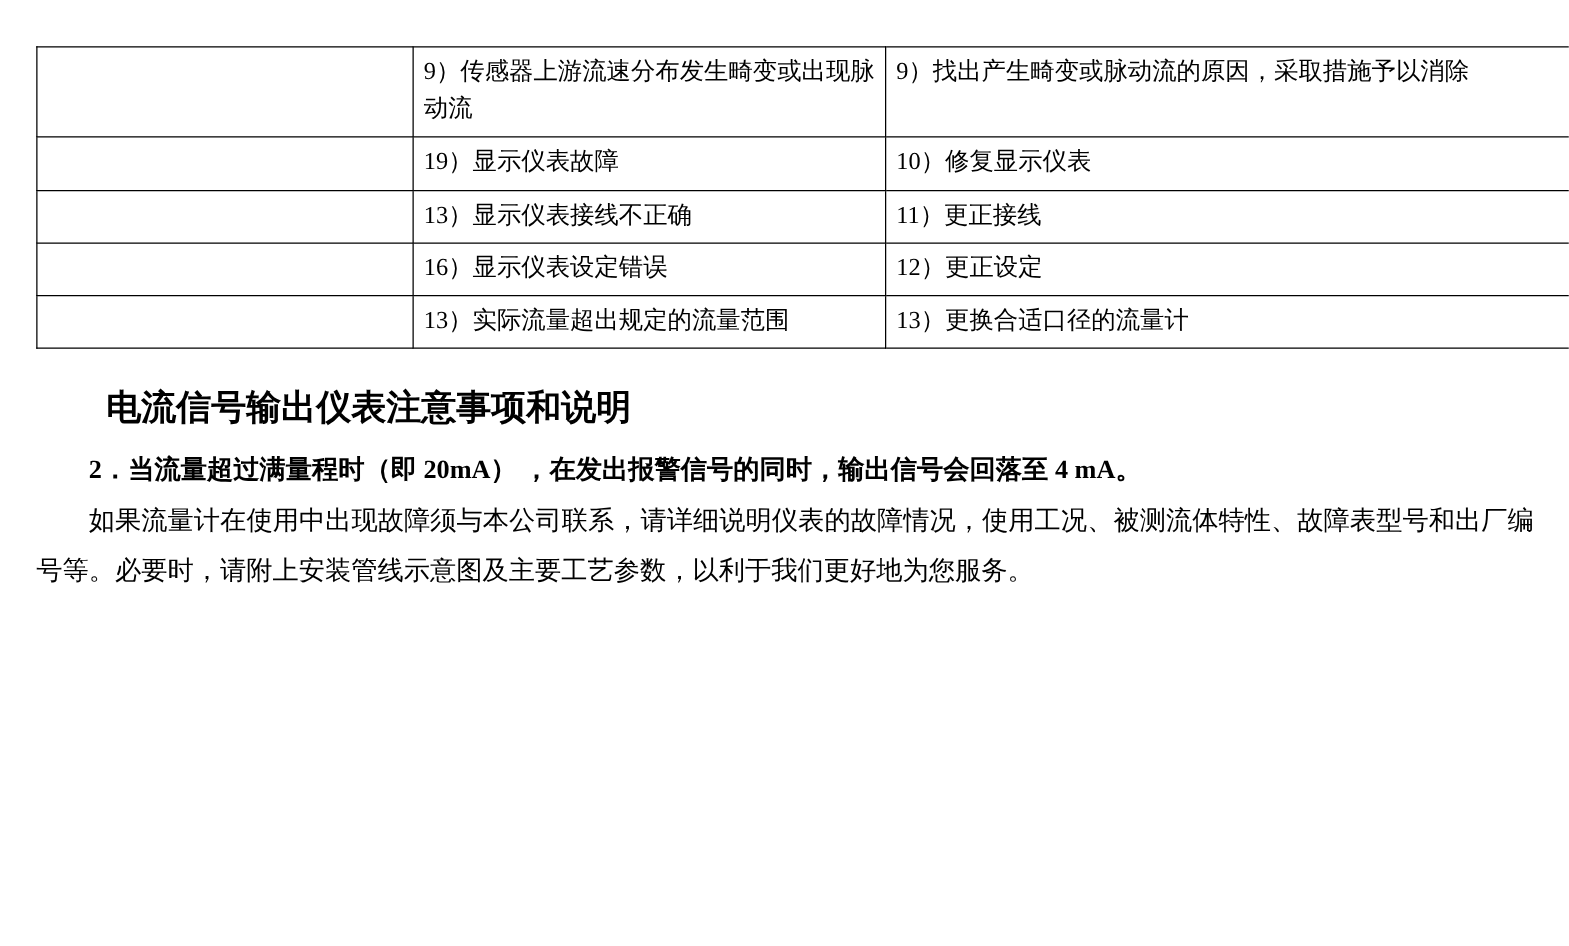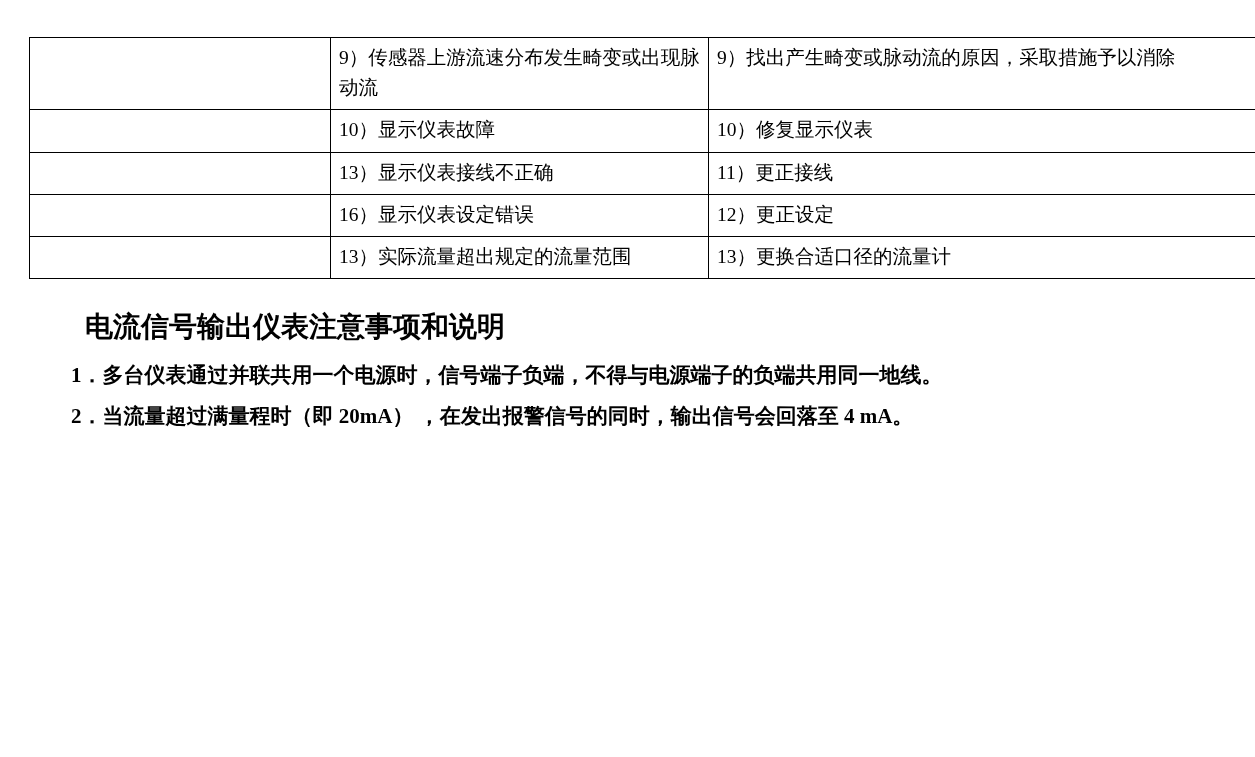--- a/index.html
+++ b/index.html
@@ -86,21 +86,21 @@
   <div class="tbl-wrap">
     <table class="fault-table">
       <tbody>
         <tr>
           <td class="col-empty"></td>
           <td class="col-cause">9）传感器上游流速分布发生畸变或出现脉动流</td>
           <td class="col-remedy">9）找出产生畸变或脉动流的原因，采取措施予以消除</td>
         </tr>
         <tr>
           <td class="col-empty"></td>
-          <td class="col-cause">10）显示仪表故障</td>
+          <td class="col-cause">19）显示仪表故障</td>
           <td class="col-remedy">10）修复显示仪表</td>
         </tr>
         <tr>
           <td class="col-empty"></td>
           <td class="col-cause">13）显示仪表接线不正确</td>
           <td class="col-remedy">11）更正接线</td>
         </tr>
         <tr>
           <td class="col-empty"></td>
           <td class="col-cause">16）显示仪表设定错误</td>
@@ -110,17 +110,17 @@
           <td class="col-empty"></td>
           <td class="col-cause">13）实际流量超出规定的流量范围</td>
           <td class="col-remedy">13）更换合适口径的流量计</td>
         </tr>
       </tbody>
     </table>
   </div>
 
   <div class="body-text">
     <p class="para heading">电流信号输出仪表注意事项和说明</p>
-    <p class="para numbered">1．多台仪表通过并联共用一个电源时，信号端子负端，不得与电源端子的负端共用同一地线。</p>
     <p class="para numbered">2．当流量超过满量程时（即 20mA） ，在发出报警信号的同时，输出信号会回落至 4 mA。</p>
+    <p class="para plain">如果流量计在使用中出现故障须与本公司联系，请详细说明仪表的故障情况，使用工况、被测流体特性、故障表型号和出厂编号等。必要时，请附上安装管线示意图及主要工艺参数，以利于我们更好地为您服务。</p>
   </div>
 
 </div>
 
 </body></html>

